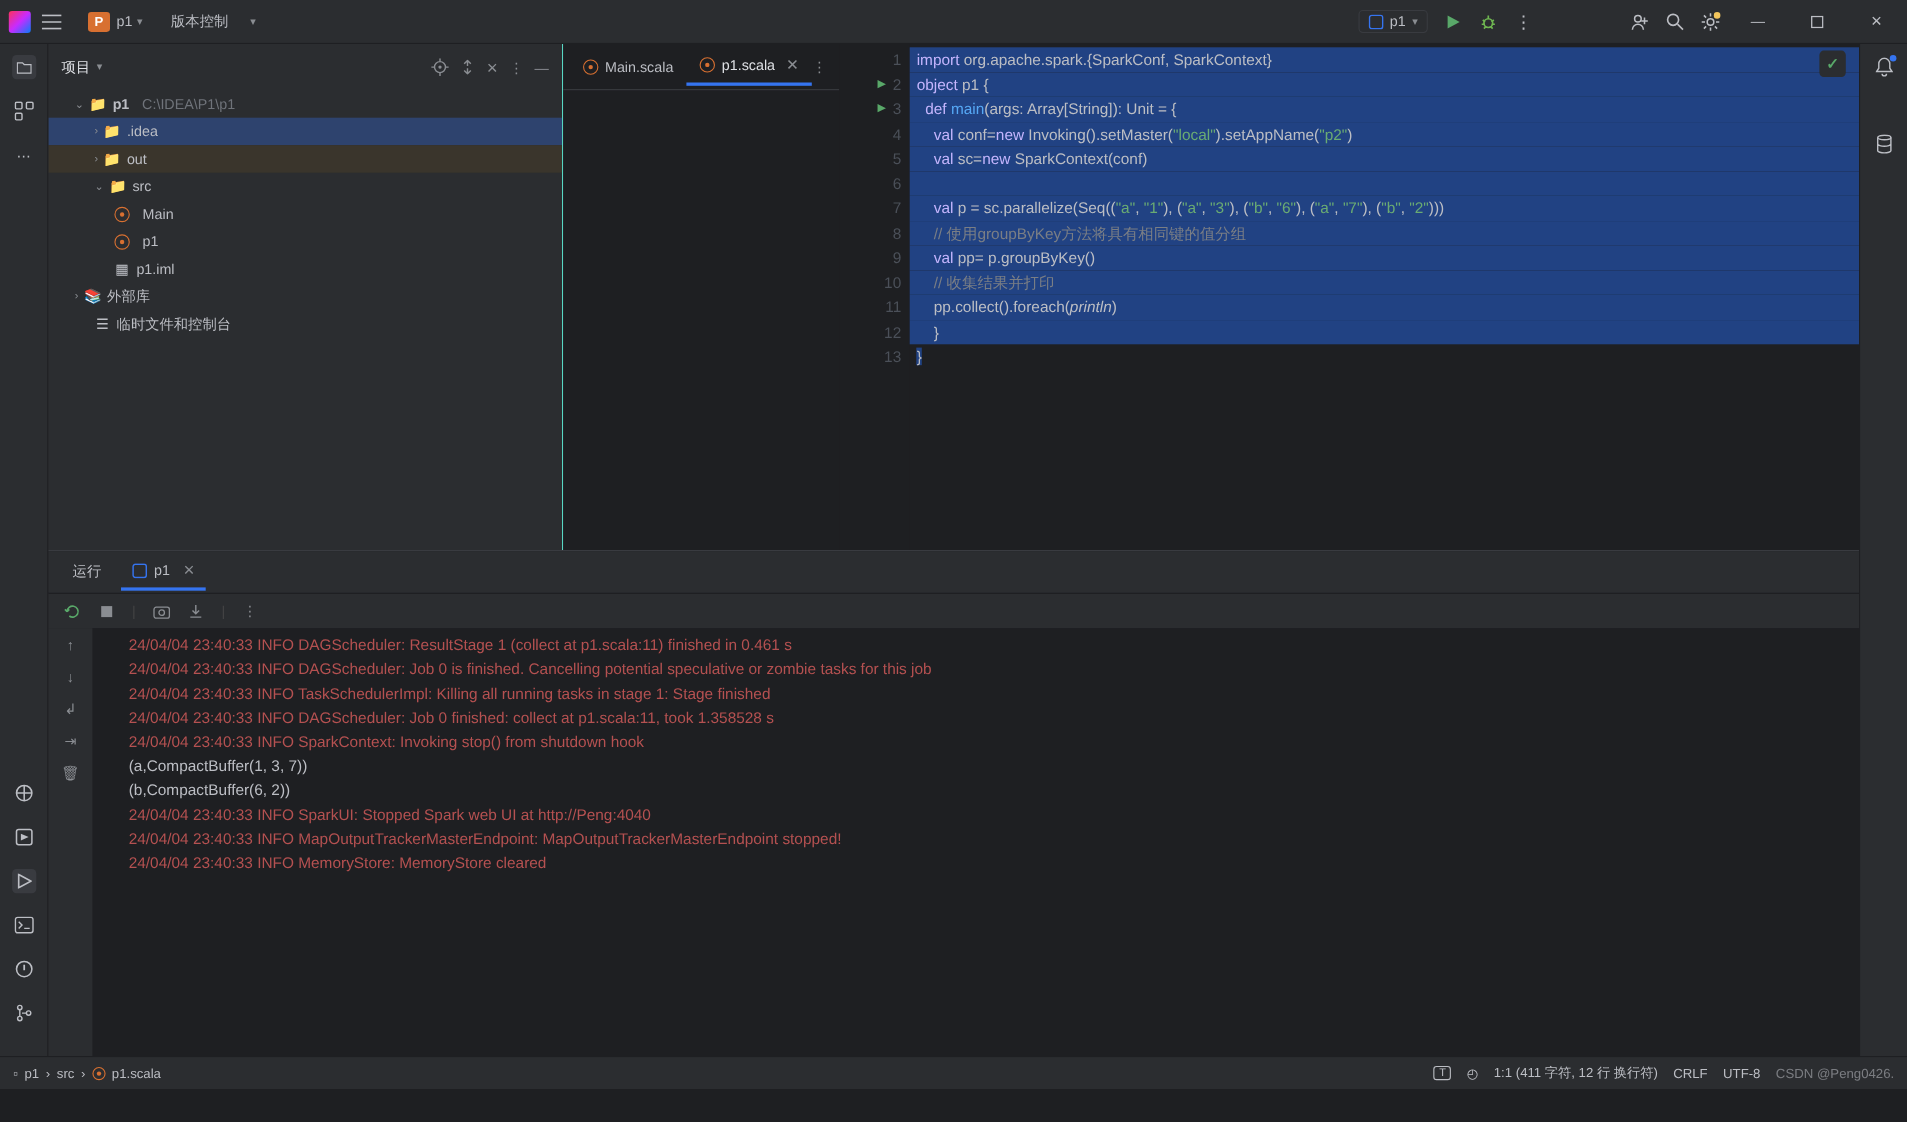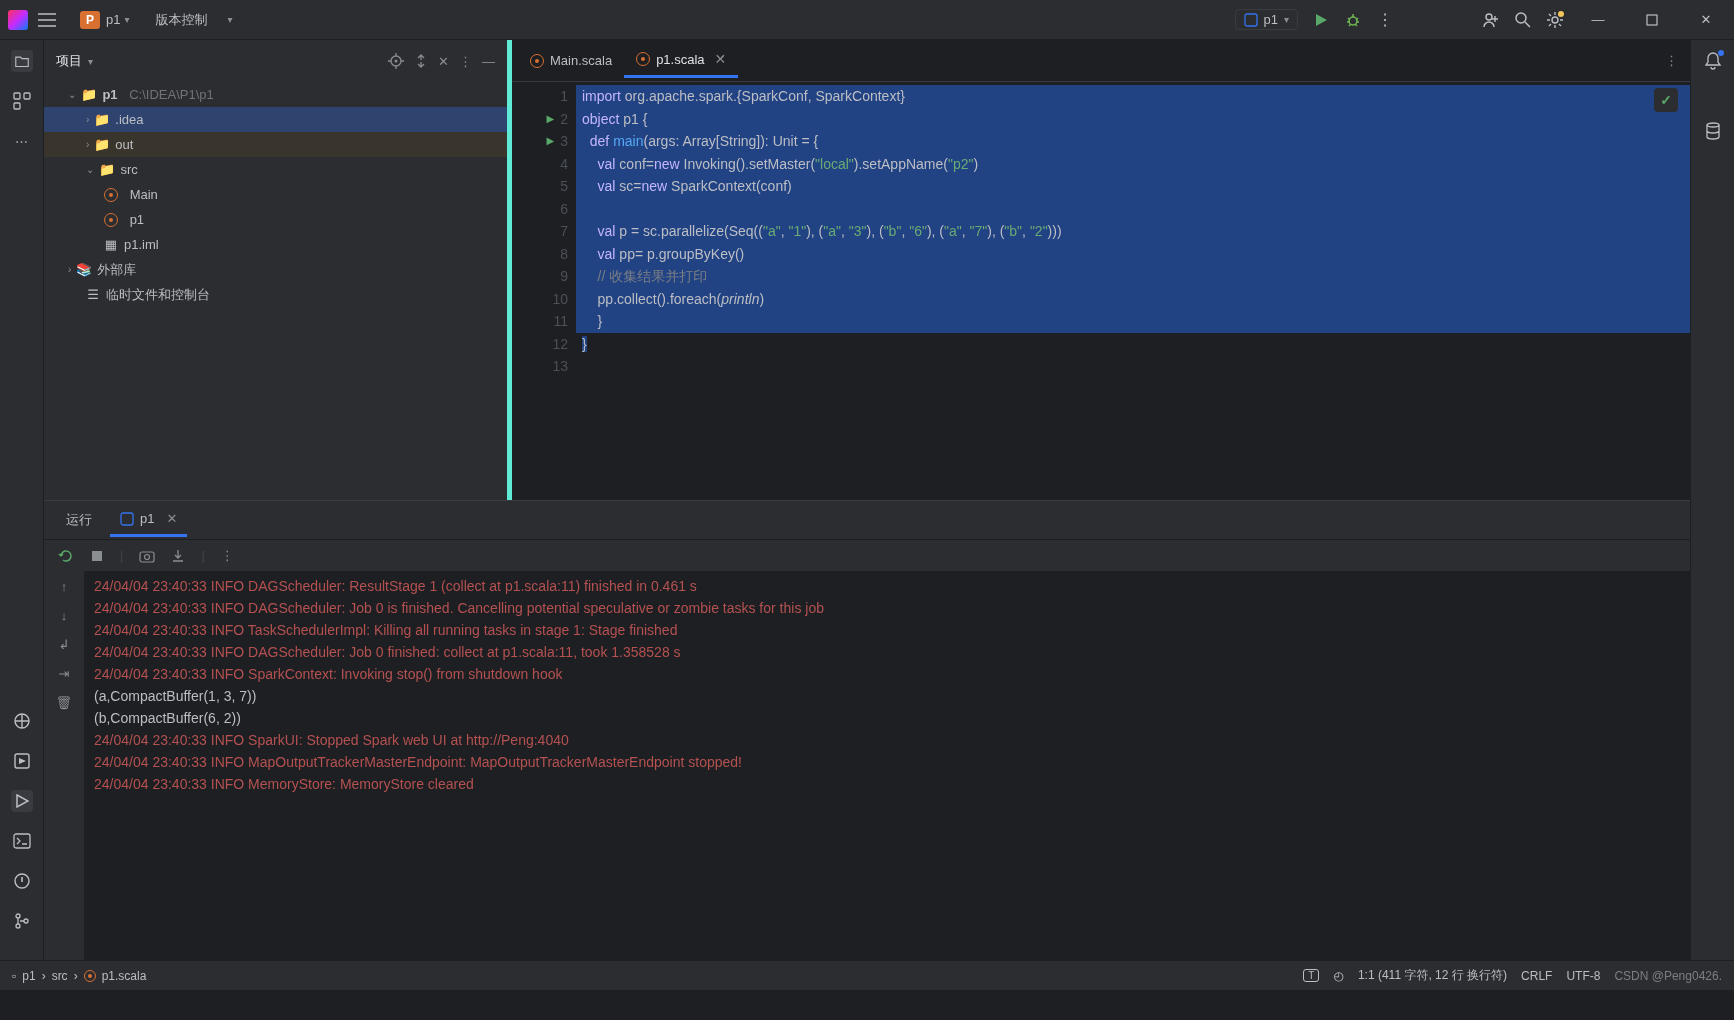--- a/index.html
+++ b/index.html
@@ -25,36 +25,36 @@
 .leftbar{width:44px;background:#2b2d30;display:flex;flex-direction:column;align-items:center;padding-top:10px;gap:18px;border-right:1px solid #1e1f22;}
 .leftbar .sel{background:#393b40;border-radius:4px;padding:4px;}
 .lbicon{width:22px;height:22px;display:flex;align-items:center;justify-content:center;color:#bcbec4;}
 .rightbar{width:44px;background:#2b2d30;display:flex;flex-direction:column;align-items:center;padding-top:10px;gap:14px;border-left:1px solid #1e1f22;}
 .bell-dot::after{content:"";position:absolute;top:0;right:0;width:6px;height:6px;background:#3574f0;border-radius:50%;}
 .bell-dot{position:relative;}
 
 .center{flex:1;display:flex;flex-direction:column;}
 .workrow{display:flex;height:460px;}
 
-.projectpanel{width:468px;background:#2b2d30;border-right:5px solid #5eead4;display:flex;flex-direction:column;}
+.projectpanel{width:468px;background:#2b2d30;border-right:1px solid #5eead4;display:flex;flex-direction:column;}
 .pphdr{height:42px;display:flex;align-items:center;padding:0 12px;justify-content:space-between;}
 .pphl{display:flex;align-items:center;gap:6px;font-weight:500;color:#dfe1e5;}
 .pphr{display:flex;align-items:center;gap:10px;color:#8a8d92;}
 .tree{flex:1;overflow:auto;font-size:13px;}
 .trow{display:flex;align-items:center;height:25px;padding-left:10px;gap:4px;cursor:pointer;}
 .trow.sel{background:#2e436e;}
 .trow.soft{background:#3a352c;}
 .ind1{padding-left:24px;}.ind2{padding-left:42px;}.ind3{padding-left:60px;}
 .ficon{width:18px;text-align:center;}
 .folder-o{color:#d87031;}
 .scala-ic{width:14px;height:14px;border:1.5px solid #d87031;border-radius:50%;display:inline-flex;align-items:center;justify-content:center;}
 .scala-ic::after{content:"";width:4px;height:4px;background:#d87031;border-radius:50%;}
 .pathgrey{color:#6f737a;}
 
-.editorarea{flex:1;display:flex;flex-direction:column;background:#1e1f22;}
+.editorarea{flex:1;display:flex;flex-direction:row;background:#1e1f22;}
 .tabs{height:42px;display:flex;align-items:center;padding:0 6px;border-bottom:1px solid #393b40;}
 .tab{display:flex;align-items:center;gap:6px;padding:8px 12px;color:#bcbec4;cursor:pointer;}
 .tab.active{border-bottom:3px solid #3574f0;color:#dfe1e5;}
 .tab .close{color:#8a8d92;font-size:14px;margin-left:4px;}
 .tabsright{margin-left:auto;color:#8a8d92;padding-right:6px;}
 .code{display:flex;flex:1;font-family:"JetBrains Mono",Consolas,monospace;font-size:14px;line-height:22.5px;position:relative;}
 .gutter{width:64px;background:#1e1f22;text-align:right;color:#4b5059;padding:3px 8px 0 0;}
 .gutter .gl{height:22.5px;display:flex;align-items:center;justify-content:flex-end;gap:6px;}
 .runmark{color:#59a869;font-size:10px;}
 .coderight{flex:1;position:relative;padding-top:3px;}
@@ -70,21 +70,21 @@
 .runpanel{flex:1;border-top:1px solid #393b40;display:flex;flex-direction:column;background:#1e1f22;}
 .runtabs{height:38px;background:#2b2d30;display:flex;align-items:center;padding:0 12px;gap:8px;}
 .runtab{display:flex;align-items:center;gap:6px;padding:8px 10px;}
 .runtab.active{border-bottom:3px solid #3574f0;}
 .runtb{height:32px;background:#2b2d30;display:flex;align-items:center;padding:0 14px;gap:16px;color:#8a8d92;border-top:1px solid #1e1f22;}
 .runbody{flex:1;display:flex;}
 .runsidebar{width:40px;background:#2b2d30;display:flex;flex-direction:column;align-items:center;gap:14px;padding-top:8px;color:#8a8d92;}
 .console{flex:1;padding:4px 10px;font-family:"JetBrains Mono",Consolas,monospace;font-size:14px;line-height:22px;overflow:hidden;}
 .cred{color:#b55151;}
 .cwhite{color:#bcbec4;}
-.cline{white-space:pre;}
+.cline{white-space:pre;margin-left:23px;}
 a.url{}
 
 .statusbar{height:30px;background:#2b2d30;display:flex;align-items:center;padding:0 12px;border-top:1px solid #1e1f22;font-size:12px;color:#bcbec4;}
 .sbleft{display:flex;align-items:center;gap:6px;}
 .sbright{margin-left:auto;display:flex;align-items:center;gap:14px;}
 svg{display:block;}
 </style>
 </head>
 <body>
 
@@ -309,20 +309,21 @@
           </div>
           <div class="coderight">
             <div class="check-ok">✓</div>
             <div class="codeline selbg"><span class="kw">import</span><span> org.apache.spark.{SparkConf, SparkContext}</span></div>
             <div class="codeline selbg"><span class="kw">object</span><span> p1 {</span></div>
             <div class="codeline selbg"><span>  </span><span class="kw">def </span><span class="fn">main</span><span>(args: Array[String]): Unit = {</span></div>
             <div class="codeline selbg"><span>    </span><span class="kw">val</span><span> conf=</span><span class="kw">new</span><span> Invoking().setMaster(</span><span class="str">"local"</span><span>).setAppName(</span><span class="str">"p2"</span><span>)</span></div>
             <div class="codeline selbg"><span>    </span><span class="kw">val</span><span> sc=</span><span class="kw">new</span><span> SparkContext(conf)</span></div>
             <div class="codeline selbg"></div>
             <div class="codeline selbg"><span>    </span><span class="kw">val</span><span> p = sc.parallelize(Seq((</span><span class="str">"a"</span><span>, </span><span class="str">"1"</span><span>), (</span><span class="str">"a"</span><span>, </span><span class="str">"3"</span><span>), (</span><span class="str">"b"</span><span>, </span><span class="str">"6"</span><span>), (</span><span class="str">"a"</span><span>, </span><span class="str">"7"</span><span>), (</span><span class="str">"b"</span><span>, </span><span class="str">"2"</span><span>)))</span></div>
+            <div class="codeline selbg"><span>    </span><span class="com">// 使用groupByKey方法将具有相同键的值分组</span></div>
             <div class="codeline selbg"><span>    </span><span class="kw">val</span><span> pp= p.groupByKey()</span></div>
             <div class="codeline selbg"><span>    </span><span class="com">// 收集结果并打印</span></div>
             <div class="codeline selbg"><span>    </span><span>pp.collect().foreach(</span><span class="it">println</span><span>)</span></div>
             <div class="codeline selbg"><span>    }</span></div>
             <div class="codeline"><span class="selbg">}</span></div>
           </div>
         </div>
       </div>
     </div>
 

